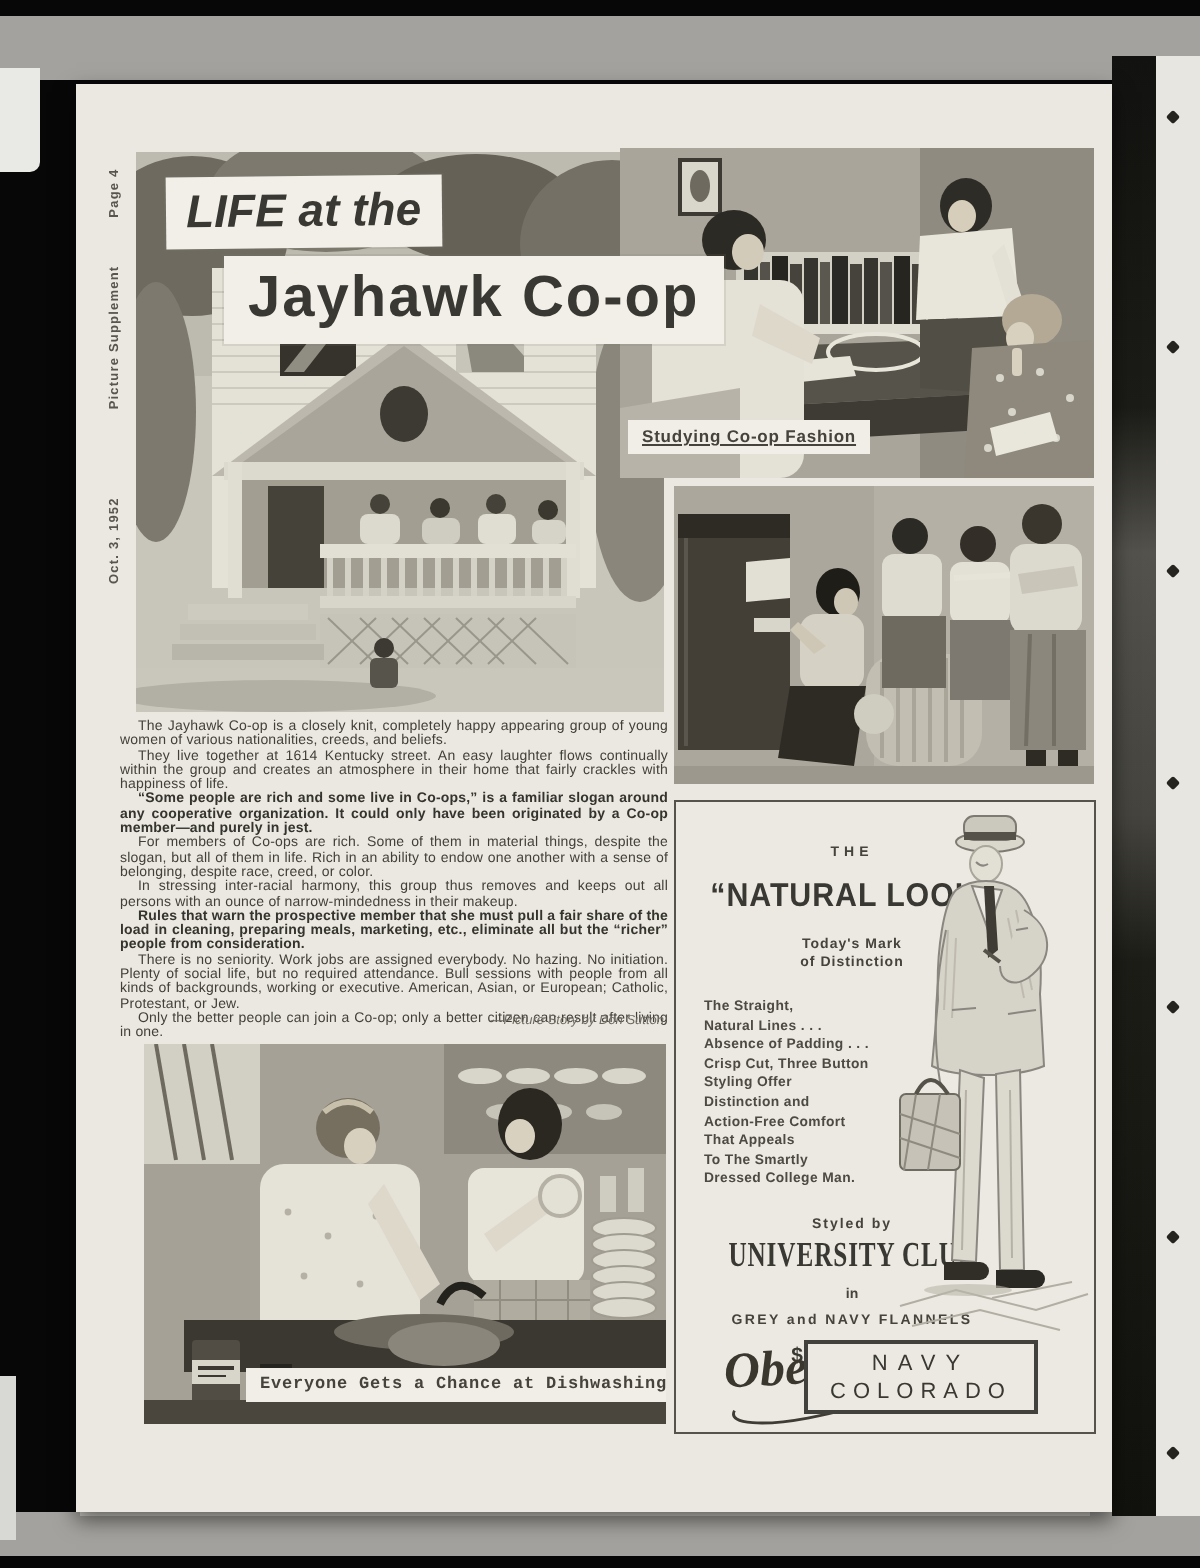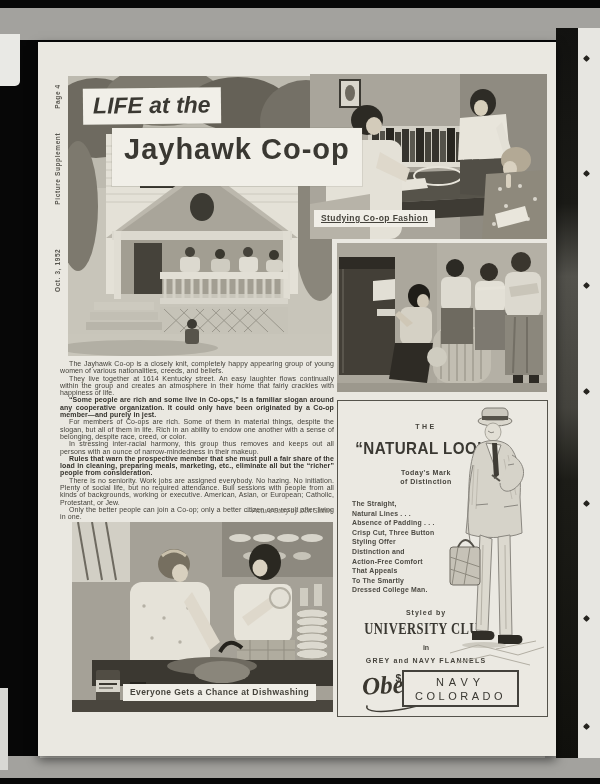--- a/index.html
+++ b/index.html
@@ -23,29 +23,29 @@
     box-shadow:0 4px 10px rgba(0,0,0,.55);}
   .page .abs{position:absolute;}
   
   .margin-rot{left:13px;top:16px;width:234px;height:12px;transform-origin:0 0;
     transform:rotate(-90deg) translateX(-234px);display:flex;align-items:center;
     font-weight:bold;font-size:6.5px;letter-spacing:.6px;color:#57554e;white-space:nowrap;}
   .margin-rot .sp1{margin-right:44px;} .margin-rot .sp2{margin-right:24px;}
   
   .hl1{left:45px;top:46px;background:#f1efe8;padding:4px 10px 5px;box-shadow:0 0 0 1px rgba(120,118,110,.15);
     font-style:italic;font-weight:bold;font-size:23px;color:#3a3832;transform:rotate(-.6deg);}
-  .hl2{left:74px;top:86px;background:#f1efe8;padding:5px 12px 20px;box-shadow:0 0 0 1px rgba(120,118,110,.15);
+  .hl2{left:74px;top:86px;background:#f1efe8;padding:5px 12px 6px;box-shadow:0 0 0 1px rgba(120,118,110,.15);
     font-weight:bold;font-size:29px;letter-spacing:1px;color:#3a3832;}
   
   .photo{overflow:hidden;background:#b8b4aa;}
   .photo svg{display:block;}
   .ph-house{left:30px;top:34px;width:264px;height:280px;}
   .ph-fashion{left:272px;top:32px;width:237px;height:165px;}
   .ph-relax{left:299px;top:201px;width:210px;height:149px;}
-  .ph-dish{left:34px;top:480px;width:261px;height:190px;}
+  .ph-dish{left:34px;top:480px;width:261px;height:190px;font-family:Liberation Mono, monospace;}
   
   .cap{position:absolute;background:#f0eee7;color:#45433c;font-weight:bold;font-size:8.5px;
     line-height:1;padding:4px 7px;letter-spacing:.4px;white-space:nowrap;}
   .cap-fashion{left:4px;top:136px;text-decoration:underline;}
   .cap-relax{left:62px;top:122px;border:1px solid #55534b;background:#eeece5;}
   .cap-dish{left:51px;top:162px;}
   
   .article{left:22px;top:318px;width:274px;color:#413f38;font-size:7px;line-height:7.3px;
     text-align:justify;letter-spacing:.1px;}
   .article p{margin:0;text-indent:9px;}

